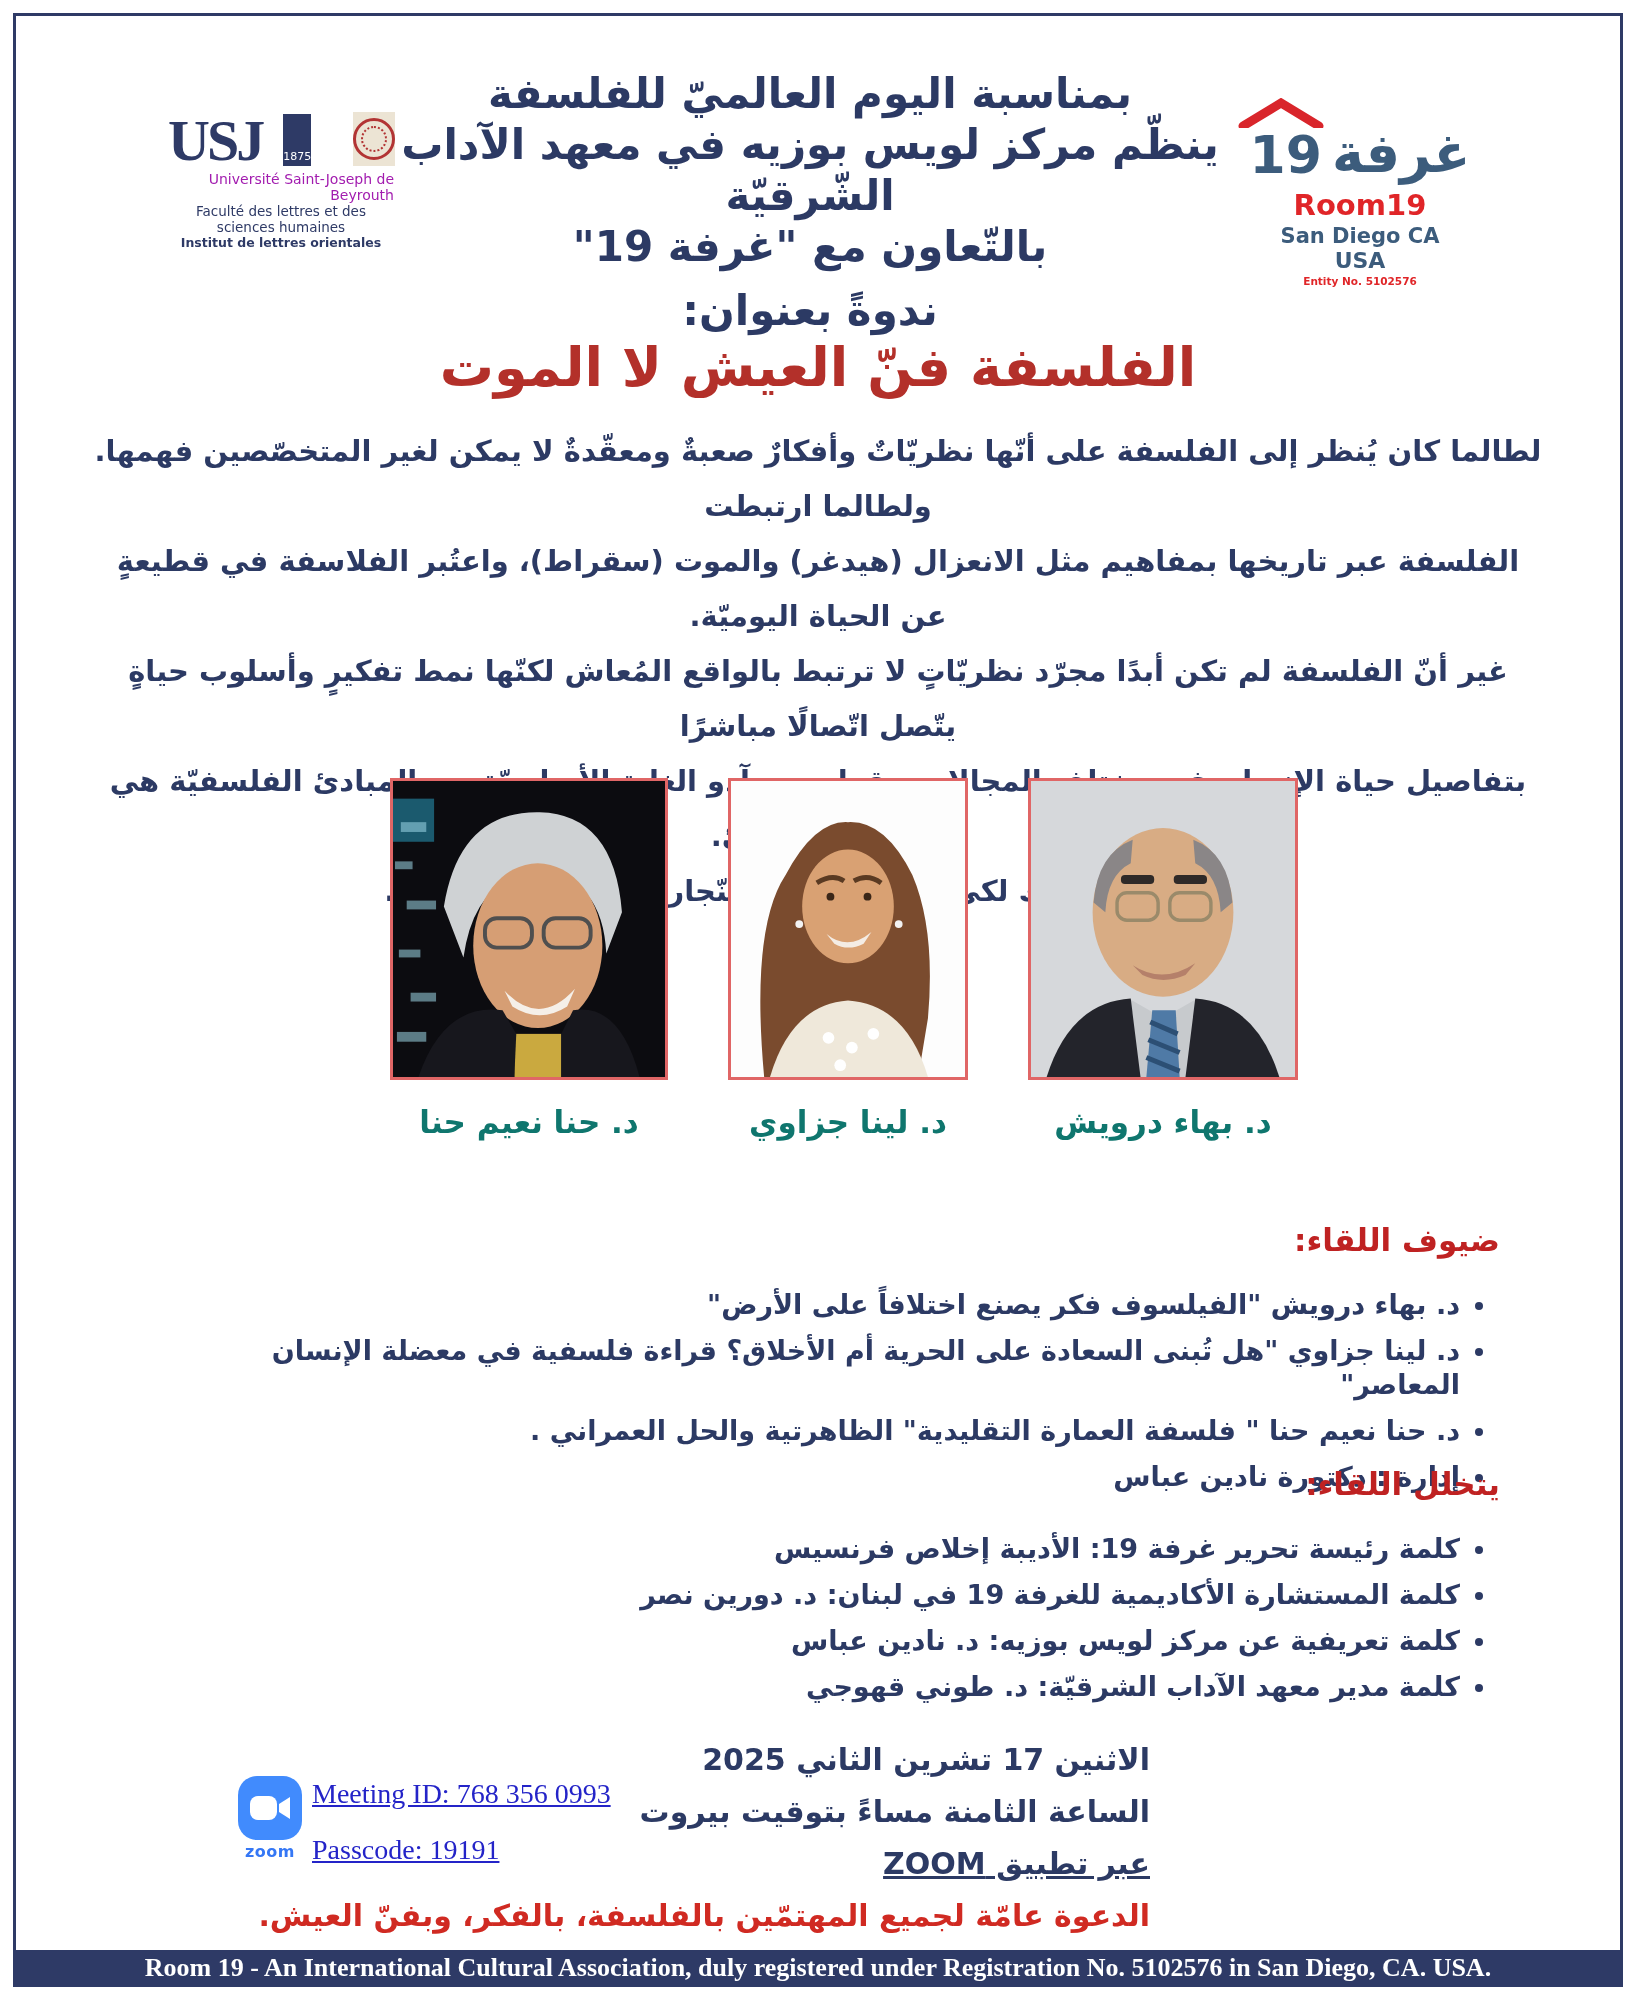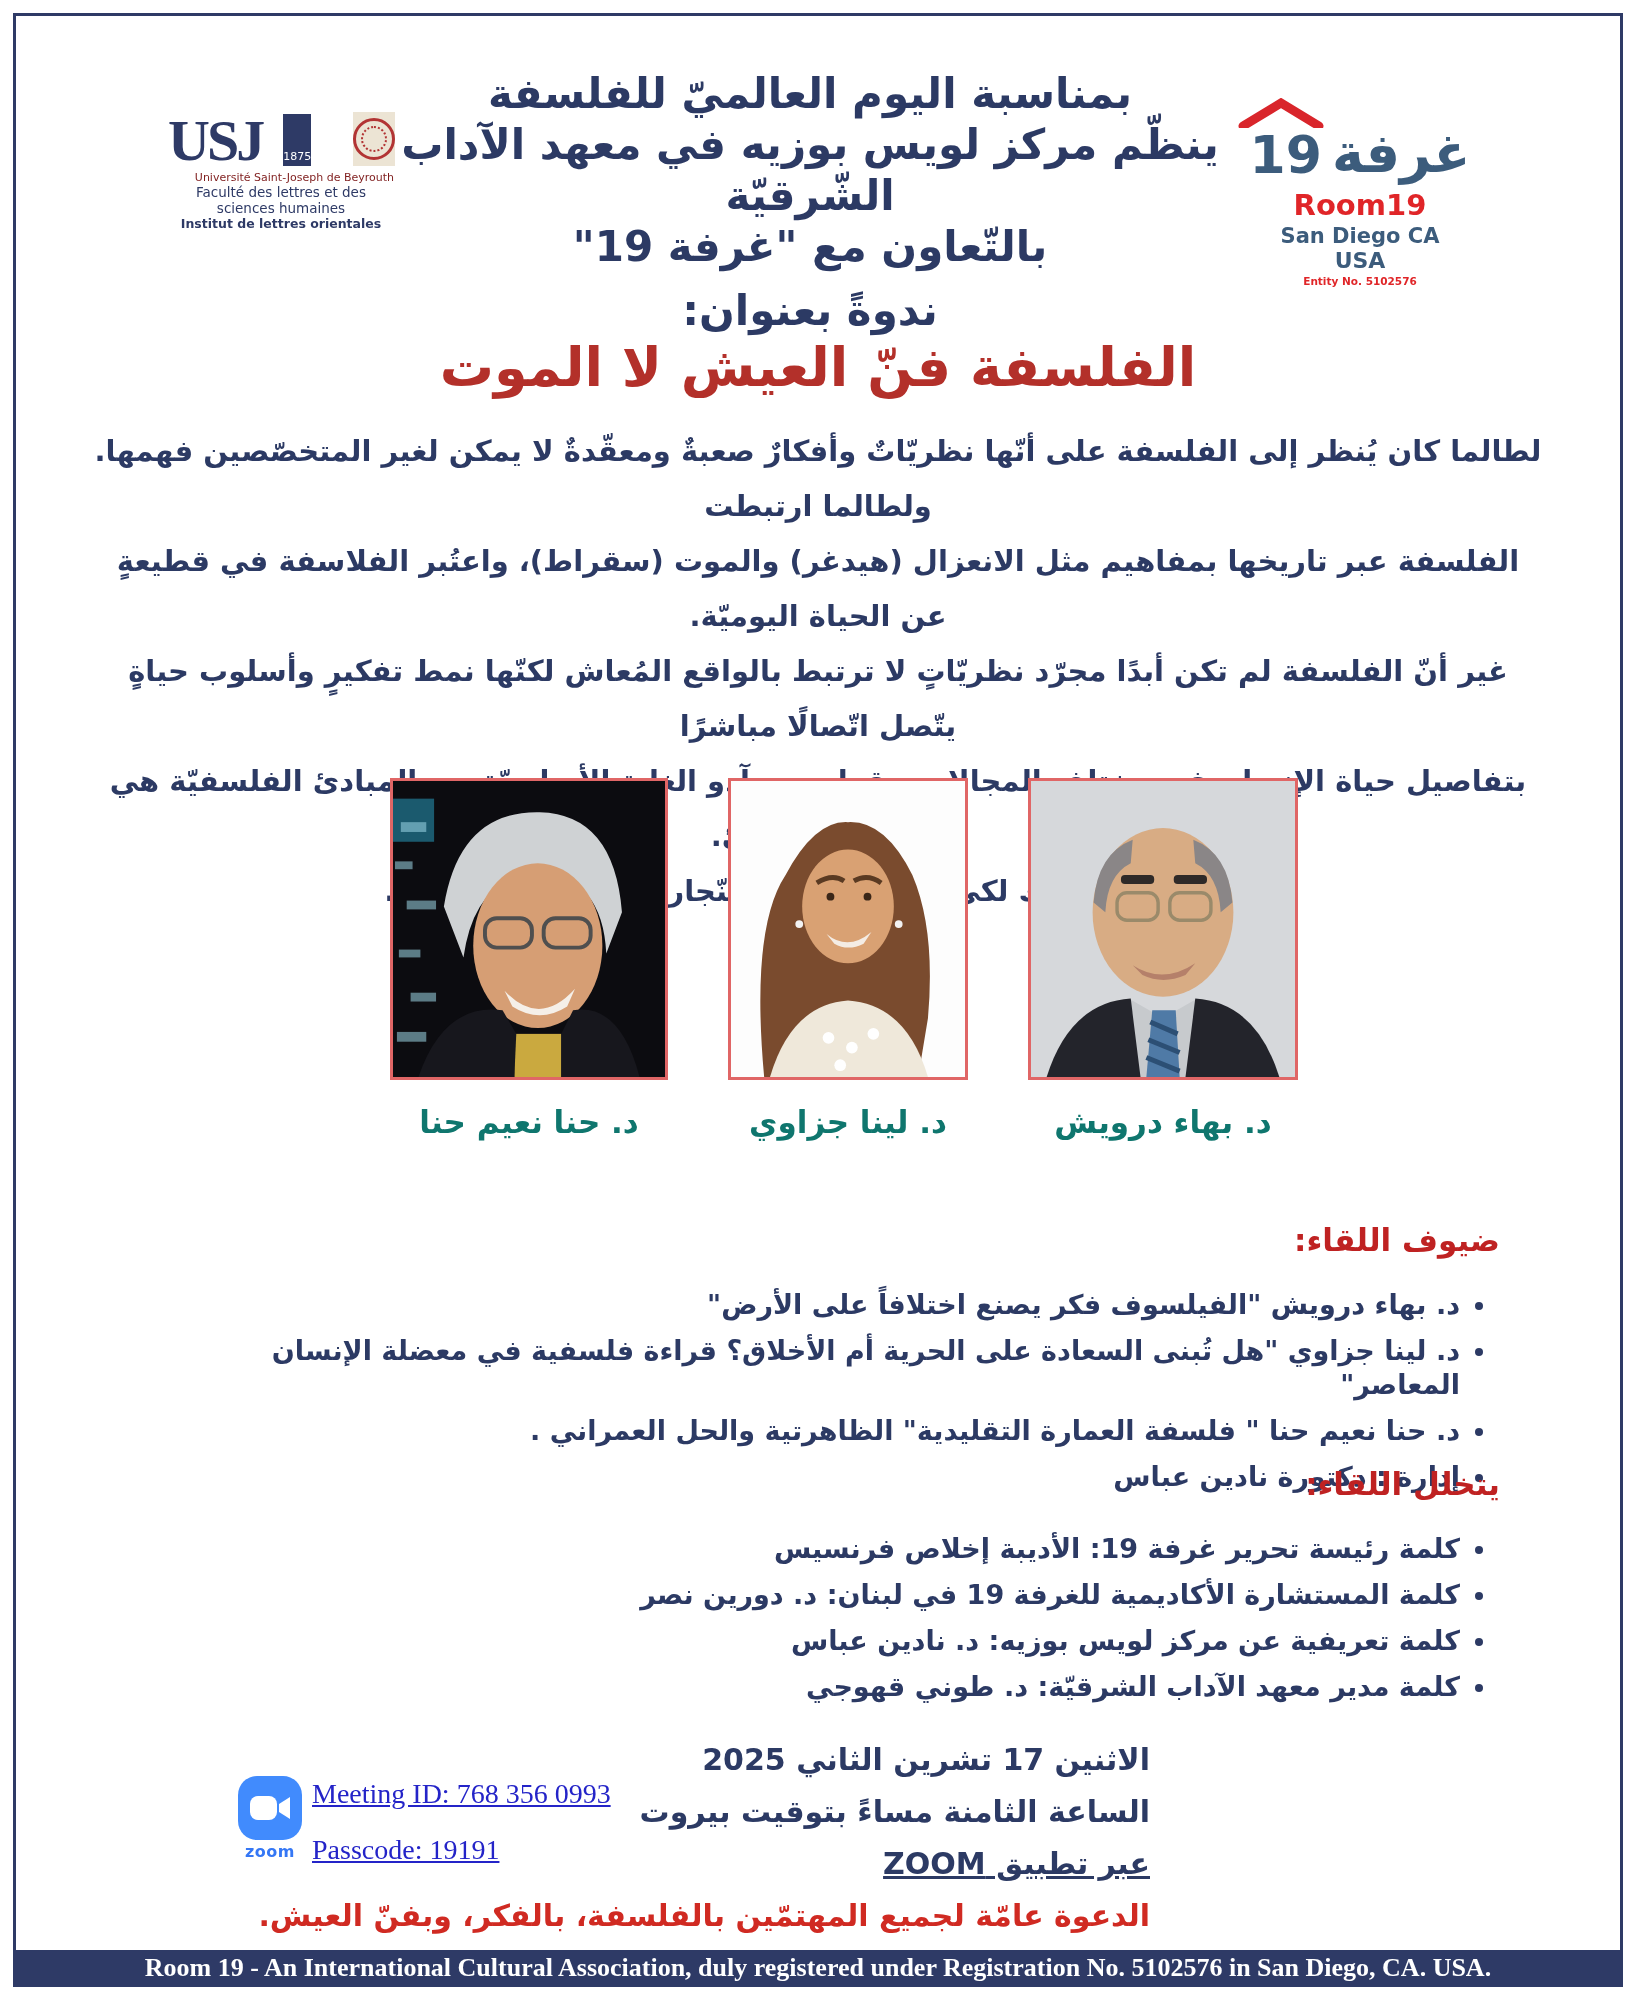--- a/index.html
+++ b/index.html
@@ -11,21 +11,21 @@
   .usj { position:absolute; left:168px; top:112px; width:226px; }
   .usj-top { display:flex; align-items:flex-end; gap:21px; }
   .usj-acronym { font-family:"Liberation Serif", serif; font-weight:bold; color:#2e3a66;
                  font-size:58px; line-height:50px; letter-spacing:-3px; }
   .usj-bar { width:36px; height:52px; background:#2e3a66; color:#fff; font-size:11px;
              display:flex; align-items:flex-end; justify-content:center; padding-bottom:3px; }
   .usj-seal { width:54px; height:54px; background:#ece4d4; display:flex; align-items:center; justify-content:center; }
   .seal-ring { width:42px; height:42px; border-radius:50%; border:3px solid #b23434;
                display:flex; align-items:center; justify-content:center; }
   .seal-core { width:26px; height:26px; border-radius:50%; border:2px dotted #b23434; }
-  .usj-l1 { margin-top:5px; color:#7f1d1d; font-size:11px; text-align:right; }
+  .usj-l1 { margin-top:5px; color:#a21caf; font-size:14px; text-align:right; }
   .usj-l2 { color:#2e3a66; font-weight:normal; font-size:13.5px; text-align:center; }
   .usj-l3 { color:#2e3a66; font-weight:bold; font-size:12.5px; text-align:center; }
 
   
   .header-block { position:absolute; left:330px; top:68px; width:960px; text-align:center;
                   direction:rtl; color:#2c3a64; font-weight:bold; }
   .h-line { font-size:42px; line-height:51px; }
   .h-line4 { margin-top:13px; }
 
   

